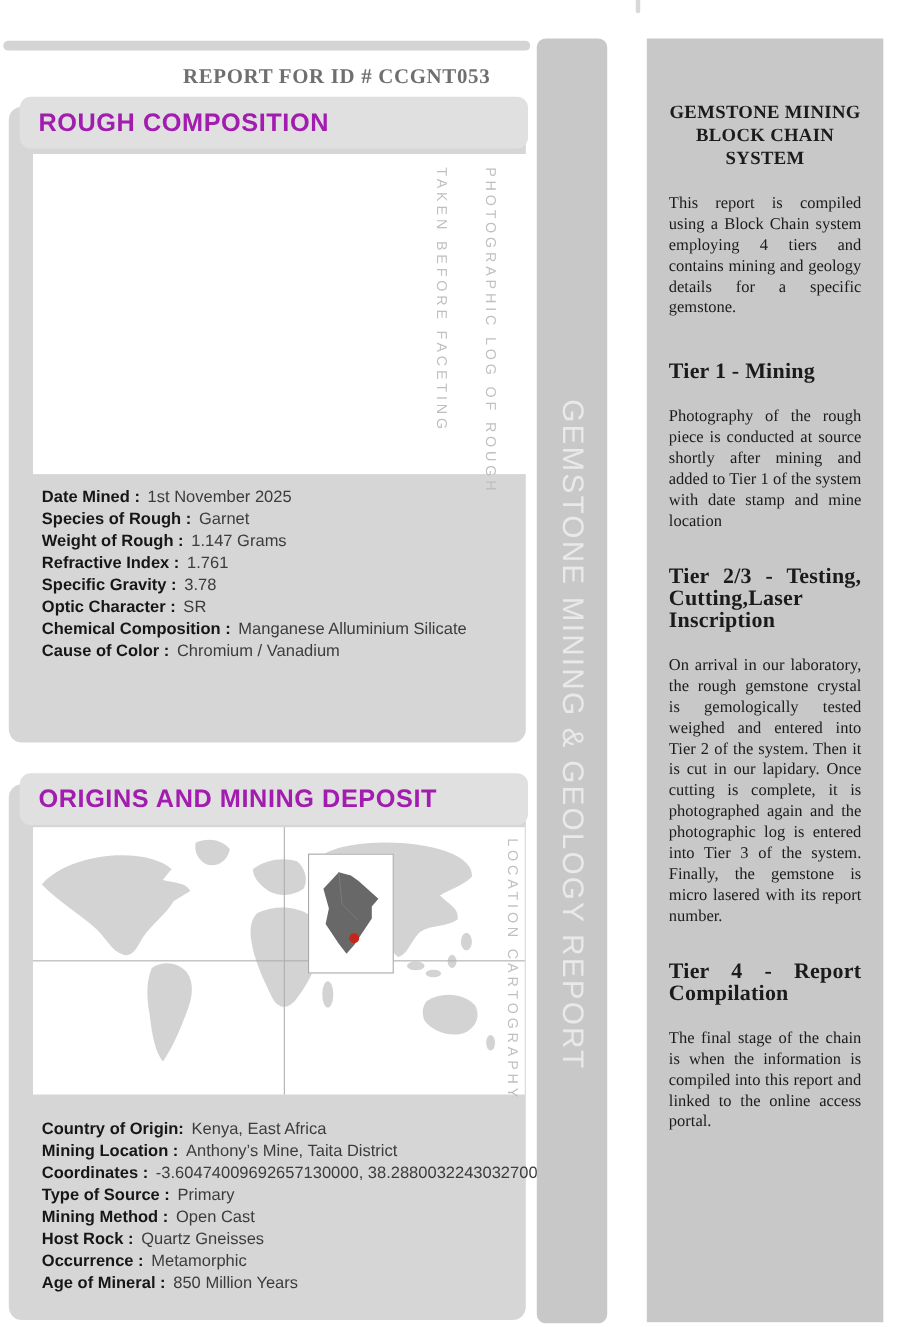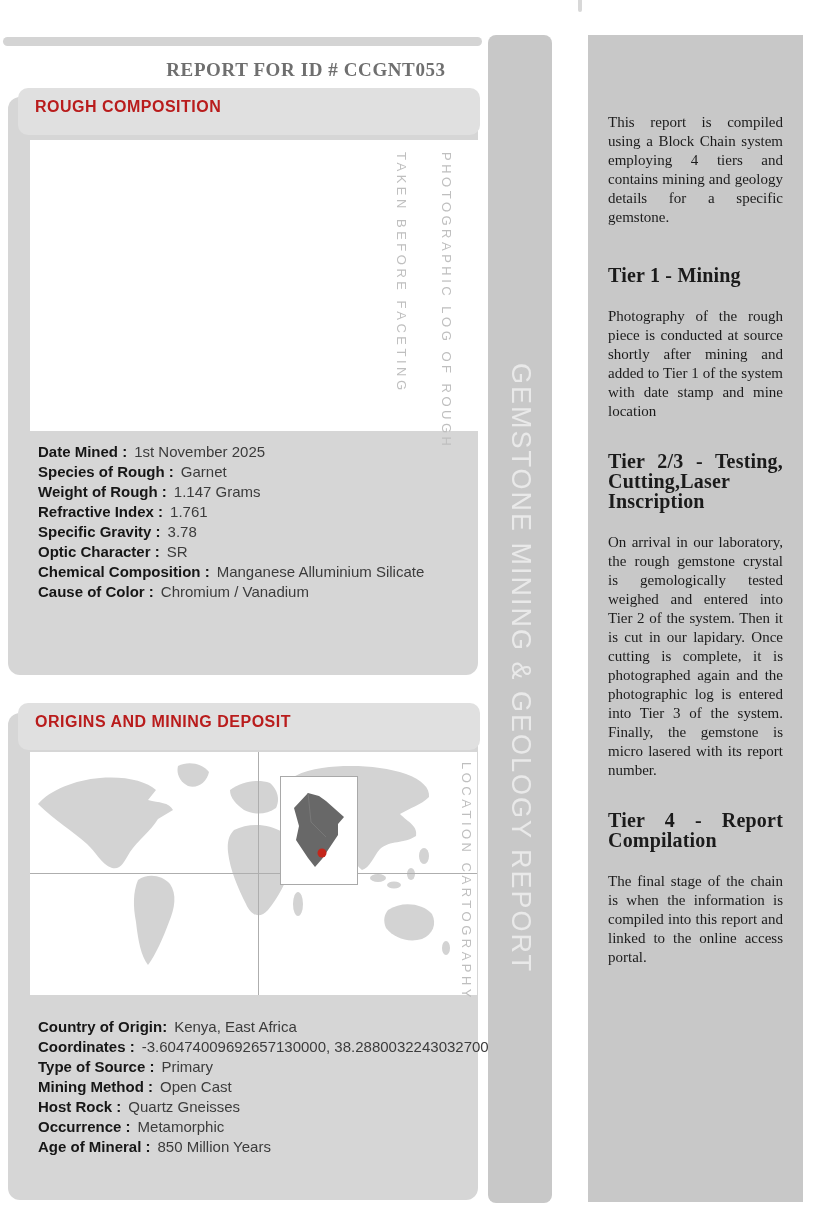--- a/index.html
+++ b/index.html
@@ -13,21 +13,21 @@
   .report-title{position:absolute;left:130px;top:59px;width:352px;text-align:center;
     font-size:19px;font-weight:bold;color:#6f6f6f;letter-spacing:.6px;font-family:Liberation Serif, serif;}
 
   
   .card{position:absolute;left:8px;width:470px;background:#d6d6d6;border-radius:12px;}
   .card.s1{top:97px;height:578px;}
   .card.s2{top:713px;height:487px;}
   .titlebar{position:absolute;left:18px;width:462px;height:47px;background:#e0e0e0;border-radius:10px;}
   .titlebar.s1{top:88px;}
   .titlebar.s2{top:703px;}
-  .section-title{padding:10px 0 0 17px;font-size:16px;font-weight:bold;color:#b91c1c;letter-spacing:.5px;}
+  .section-title{padding:10px 0 0 17px;font-size:23px;font-weight:bold;color:#a21caf;letter-spacing:.5px;}
 
   
   .photo-area{position:absolute;left:30px;top:140px;width:458px;height:291px;background:#ffffff;}
   .map-area{position:absolute;left:30px;top:752px;width:447px;height:243px;background:#ffffff;}
 
   .v-caption{position:absolute;writing-mode:vertical-rl;color:#bfbfbf;font-size:13px;
     letter-spacing:3.5px;white-space:pre;line-height:15px;}
   .photo-caption{right:4px;top:12px;}
   .map-caption{right:3px;top:10px;}
   .v-caption .cap-line{display:block;}
@@ -131,33 +131,35 @@
         <path d="M27,16 L30,45 L45,60" stroke="#7c7c7c" stroke-width="0.8" fill="none"></path>
         <circle cx="41" cy="76" r="4.5" fill="#c4261b"></circle>
       </svg>
     </div>
 
     <div class="v-caption map-caption">LOCATION CARTOGRAPHY</div>
   </div>
 
   <div class="fields f2">
     <div class="row"><span class="lbl">Country of Origin:</span><span class="val">Kenya, East Africa</span></div>
+    <div class="row"><span class="lbl">Mining Location :</span><span class="val">Anthony’s Mine, Taita District</span></div>
     <div class="row"><span class="lbl">Coordinates :</span><span class="val">-3.60474009692657130000,  38.28800322430327000000</span></div>
     <div class="row"><span class="lbl">Type of Source :</span><span class="val">Primary</span></div>
     <div class="row"><span class="lbl">Mining Method :</span><span class="val">Open Cast</span></div>
     <div class="row"><span class="lbl">Host Rock :</span><span class="val">Quartz Gneisses</span></div>
     <div class="row"><span class="lbl">Occurrence :</span><span class="val">Metamorphic</span></div>
     <div class="row"><span class="lbl">Age of Mineral :</span><span class="val">850 Million Years</span></div>
   </div>
 
   <div class="strip">
     <div class="strip-text">GEMSTONE MINING &amp; GEOLOGY REPORT</div>
   </div>
 
   <div class="sidebar">
+    <div class="sb-title">GEMSTONE MINING BLOCK CHAIN SYSTEM</div>
     <p class="sb-para">This report is compiled using a Block Chain system employing 4 tiers and contains mining and geology details for a specific gemstone.</p>
 
     <div class="sb-head first">Tier 1 - Mining</div>
     <p class="sb-para">Photography of the rough piece is conducted at source shortly after mining and added to Tier 1 of the system with date stamp and mine location</p>
 
     <div class="sb-head">Tier 2/3 - Testing, Cutting,Laser Inscription</div>
     <p class="sb-para">On arrival in our laboratory, the rough gemstone crystal is gemologically tested weighed and entered into Tier 2 of the system. Then it is cut in our lapidary. Once cutting is complete, it is photographed again and the photographic log is entered into Tier 3 of the system. Finally, the gemstone is micro lasered with its report number.</p>
 
     <div class="sb-head">Tier 4 - Report Compilation</div>
     <p class="sb-para">The final stage of the chain is when the information is compiled into this report and linked to the online access portal.</p>

